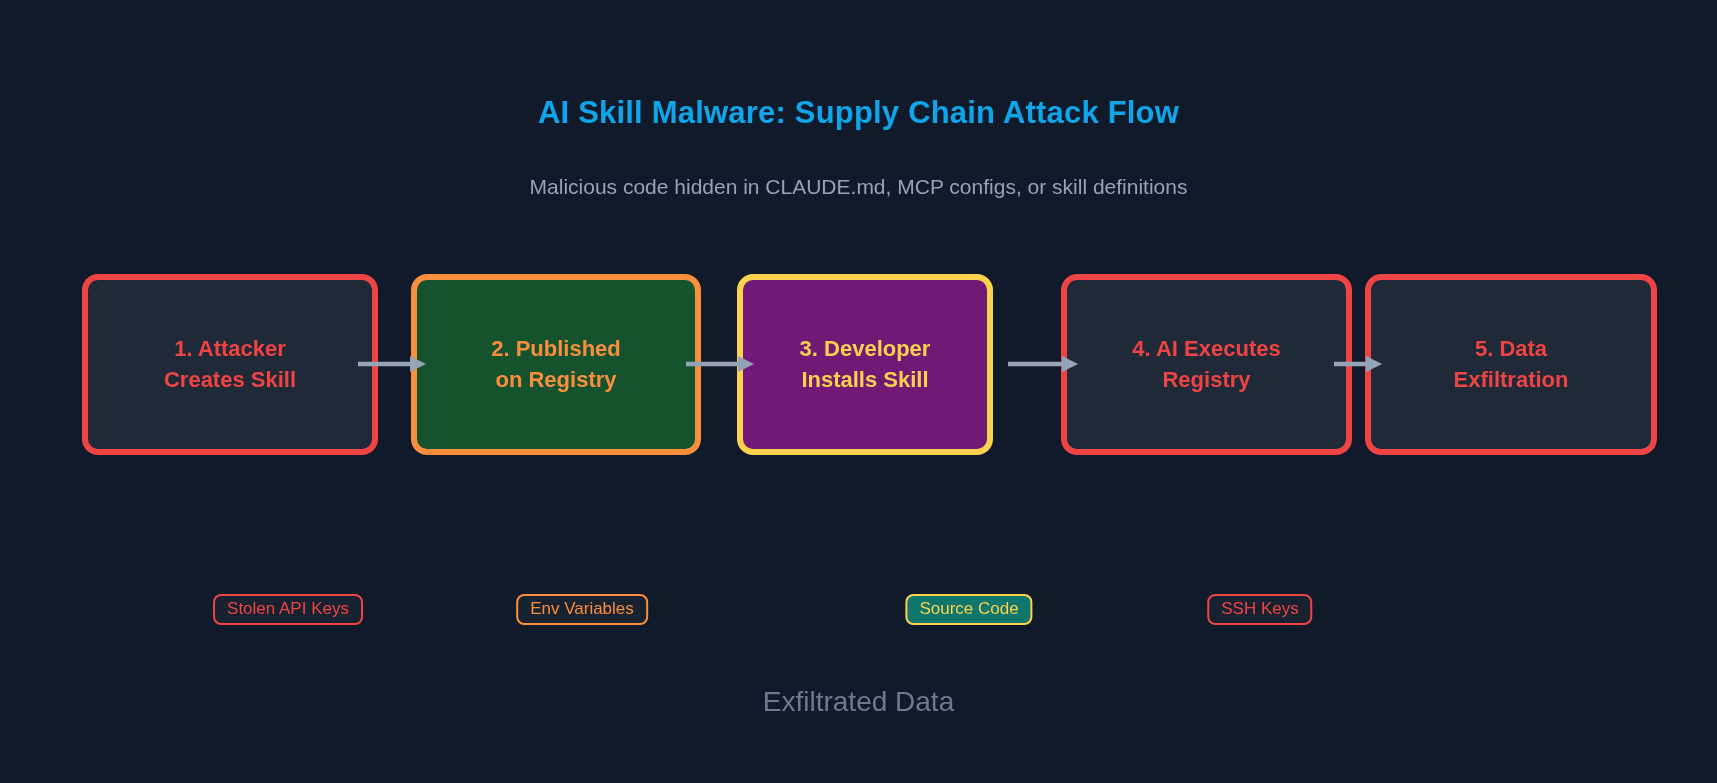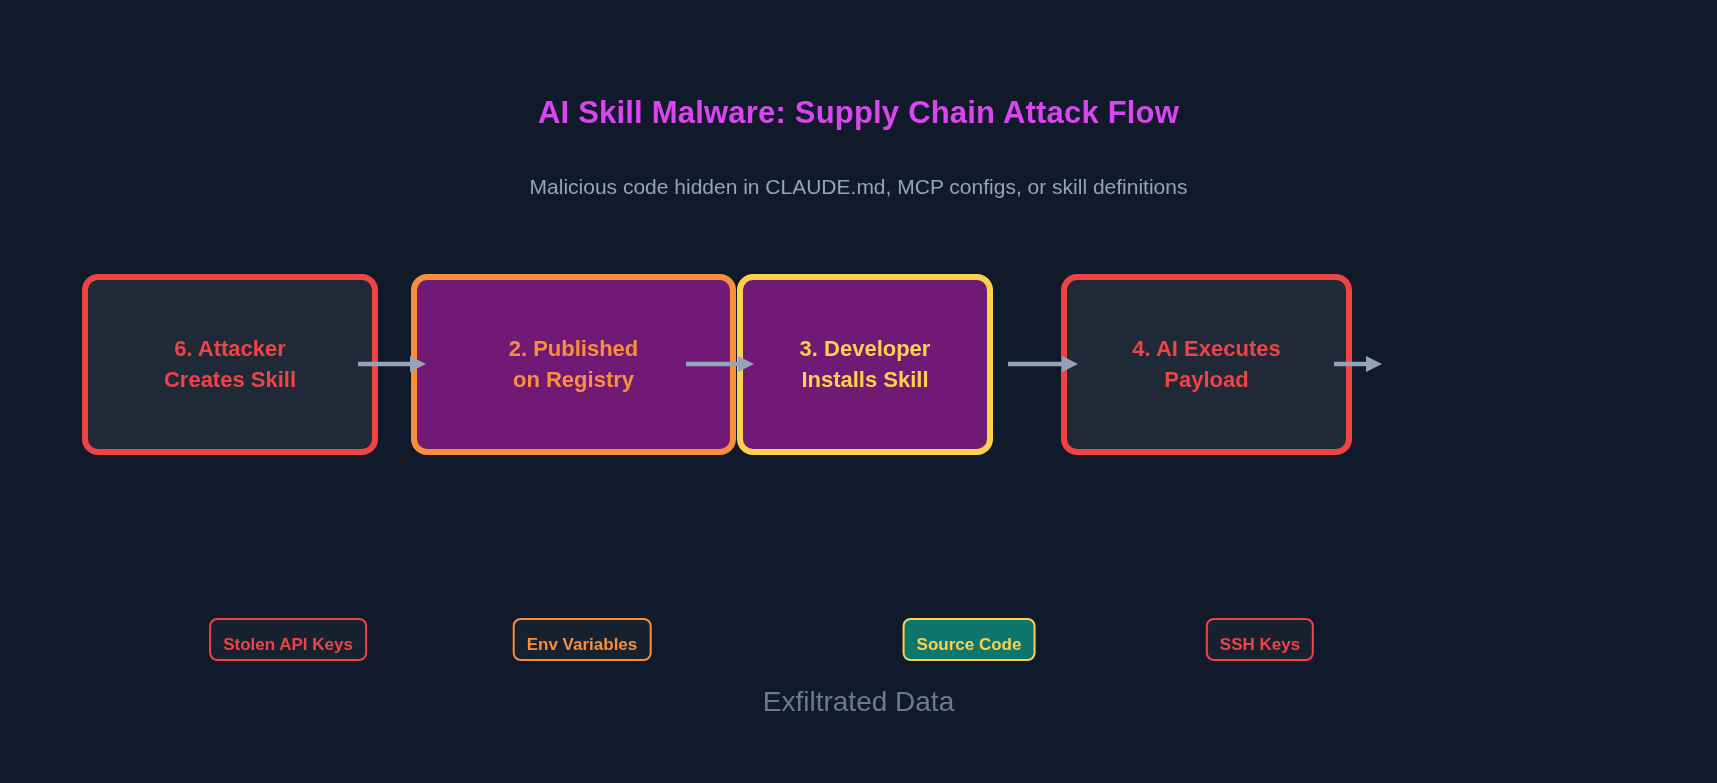--- a/index.html
+++ b/index.html
@@ -39,61 +39,65 @@
     font-size: 22px;
     font-weight: 700;
     line-height: 1.4;
   }
   .node span { display: block; }
 
   .arrow { position: absolute; top: 353px; z-index: 3; }
 
   .badge {
     position: absolute;
-    top: 618px;
+    top: 594px;
     transform: translateX(-50%);
     border: 2px solid;
     border-radius: 8px;
-    padding: 15px 12px 4px 12px;
+    padding: 3px 12px 4px 12px;
     font-size: 17px;
-    font-weight: 700;
+    font-weight: 400;
     white-space: nowrap;
   }
 
   .footer-label {
     position: absolute;
     top: 686px; left: 0; width: 100%;
     text-align: center;
     font-size: 28px;
   }
 </style>
 </head>
 <body style="background: rgb(17, 26, 43);">
 
 <div class="canvas">
 
-  <div class="diagram-title" style="color: #d946ef;">AI Skill Malware: Supply Chain Attack Flow</div>
+  <div class="diagram-title" style="color: #0ea5e9;">AI Skill Malware: Supply Chain Attack Flow</div>
 
   <div class="diagram-subtitle" style="color: rgb(148, 163, 184);">Malicious code hidden in CLAUDE.md, MCP configs, or skill definitions</div>
 
   <div class="node" style="left: 82px; width: 296px; border-color: rgb(239, 68, 68); color: rgb(239, 68, 68); background: rgb(31, 41, 55);">
-    <span>6. Attacker</span>
+    <span>1. Attacker</span>
     <span>Creates Skill</span>
   </div>
-  <div class="node" style="left: 411px; width: 325px; border-color: rgb(249, 142, 61); color: rgb(249, 142, 61); background: #701a75;">
+  <div class="node" style="left: 411px; width: 290px; border-color: rgb(249, 142, 61); color: rgb(249, 142, 61); background: #14532d;">
     <span>2. Published</span>
     <span>on Registry</span>
   </div>
   <div class="node" style="left: 737px; width: 256px; border-color: rgb(251, 210, 78); color: rgb(251, 210, 78); background: #701a75;">
     <span>3. Developer</span>
     <span>Installs Skill</span>
   </div>
   <div class="node" style="left: 1061px; width: 291px; border-color: rgb(239, 68, 68); color: rgb(239, 68, 68); background: rgb(31, 41, 55);">
     <span>4. AI Executes</span>
-    <span>Payload</span>
+    <span>Registry</span>
+  </div>
+  <div class="node" style="left: 1365px; width: 292px; border-color: rgb(239, 68, 68); color: rgb(239, 68, 68); background: rgb(31, 41, 55);">
+    <span>5. Data</span>
+    <span>Exfiltration</span>
   </div>
 
   <svg class="arrow" style="left:358px;" width="68" height="22">
     <line x1="0" y1="11" x2="53" y2="11" stroke-width="4.5" stroke="#94A3B8"></line>
     <polygon points="52,3 68,11 52,19" fill="#94A3B8"></polygon>
   </svg>
   <svg class="arrow" style="left:686px;" width="68" height="22">
     <line x1="0" y1="11" x2="53" y2="11" stroke-width="4.5" stroke="#94A3B8"></line>
     <polygon points="52,3 68,11 52,19" fill="#94A3B8"></polygon>
   </svg>

